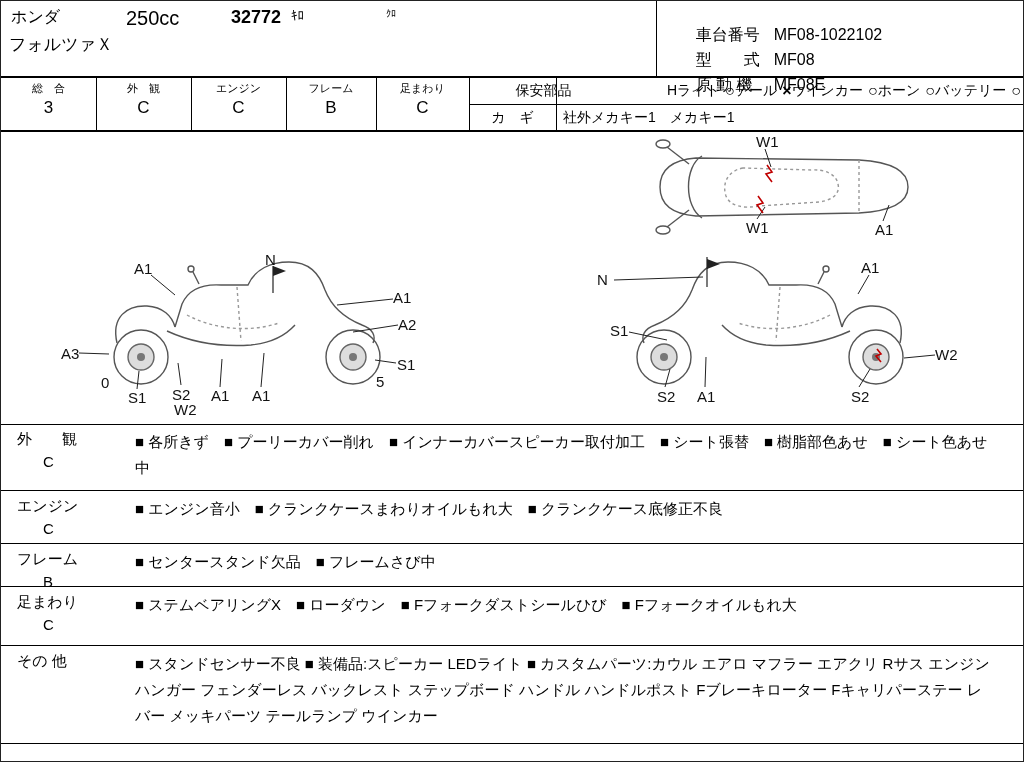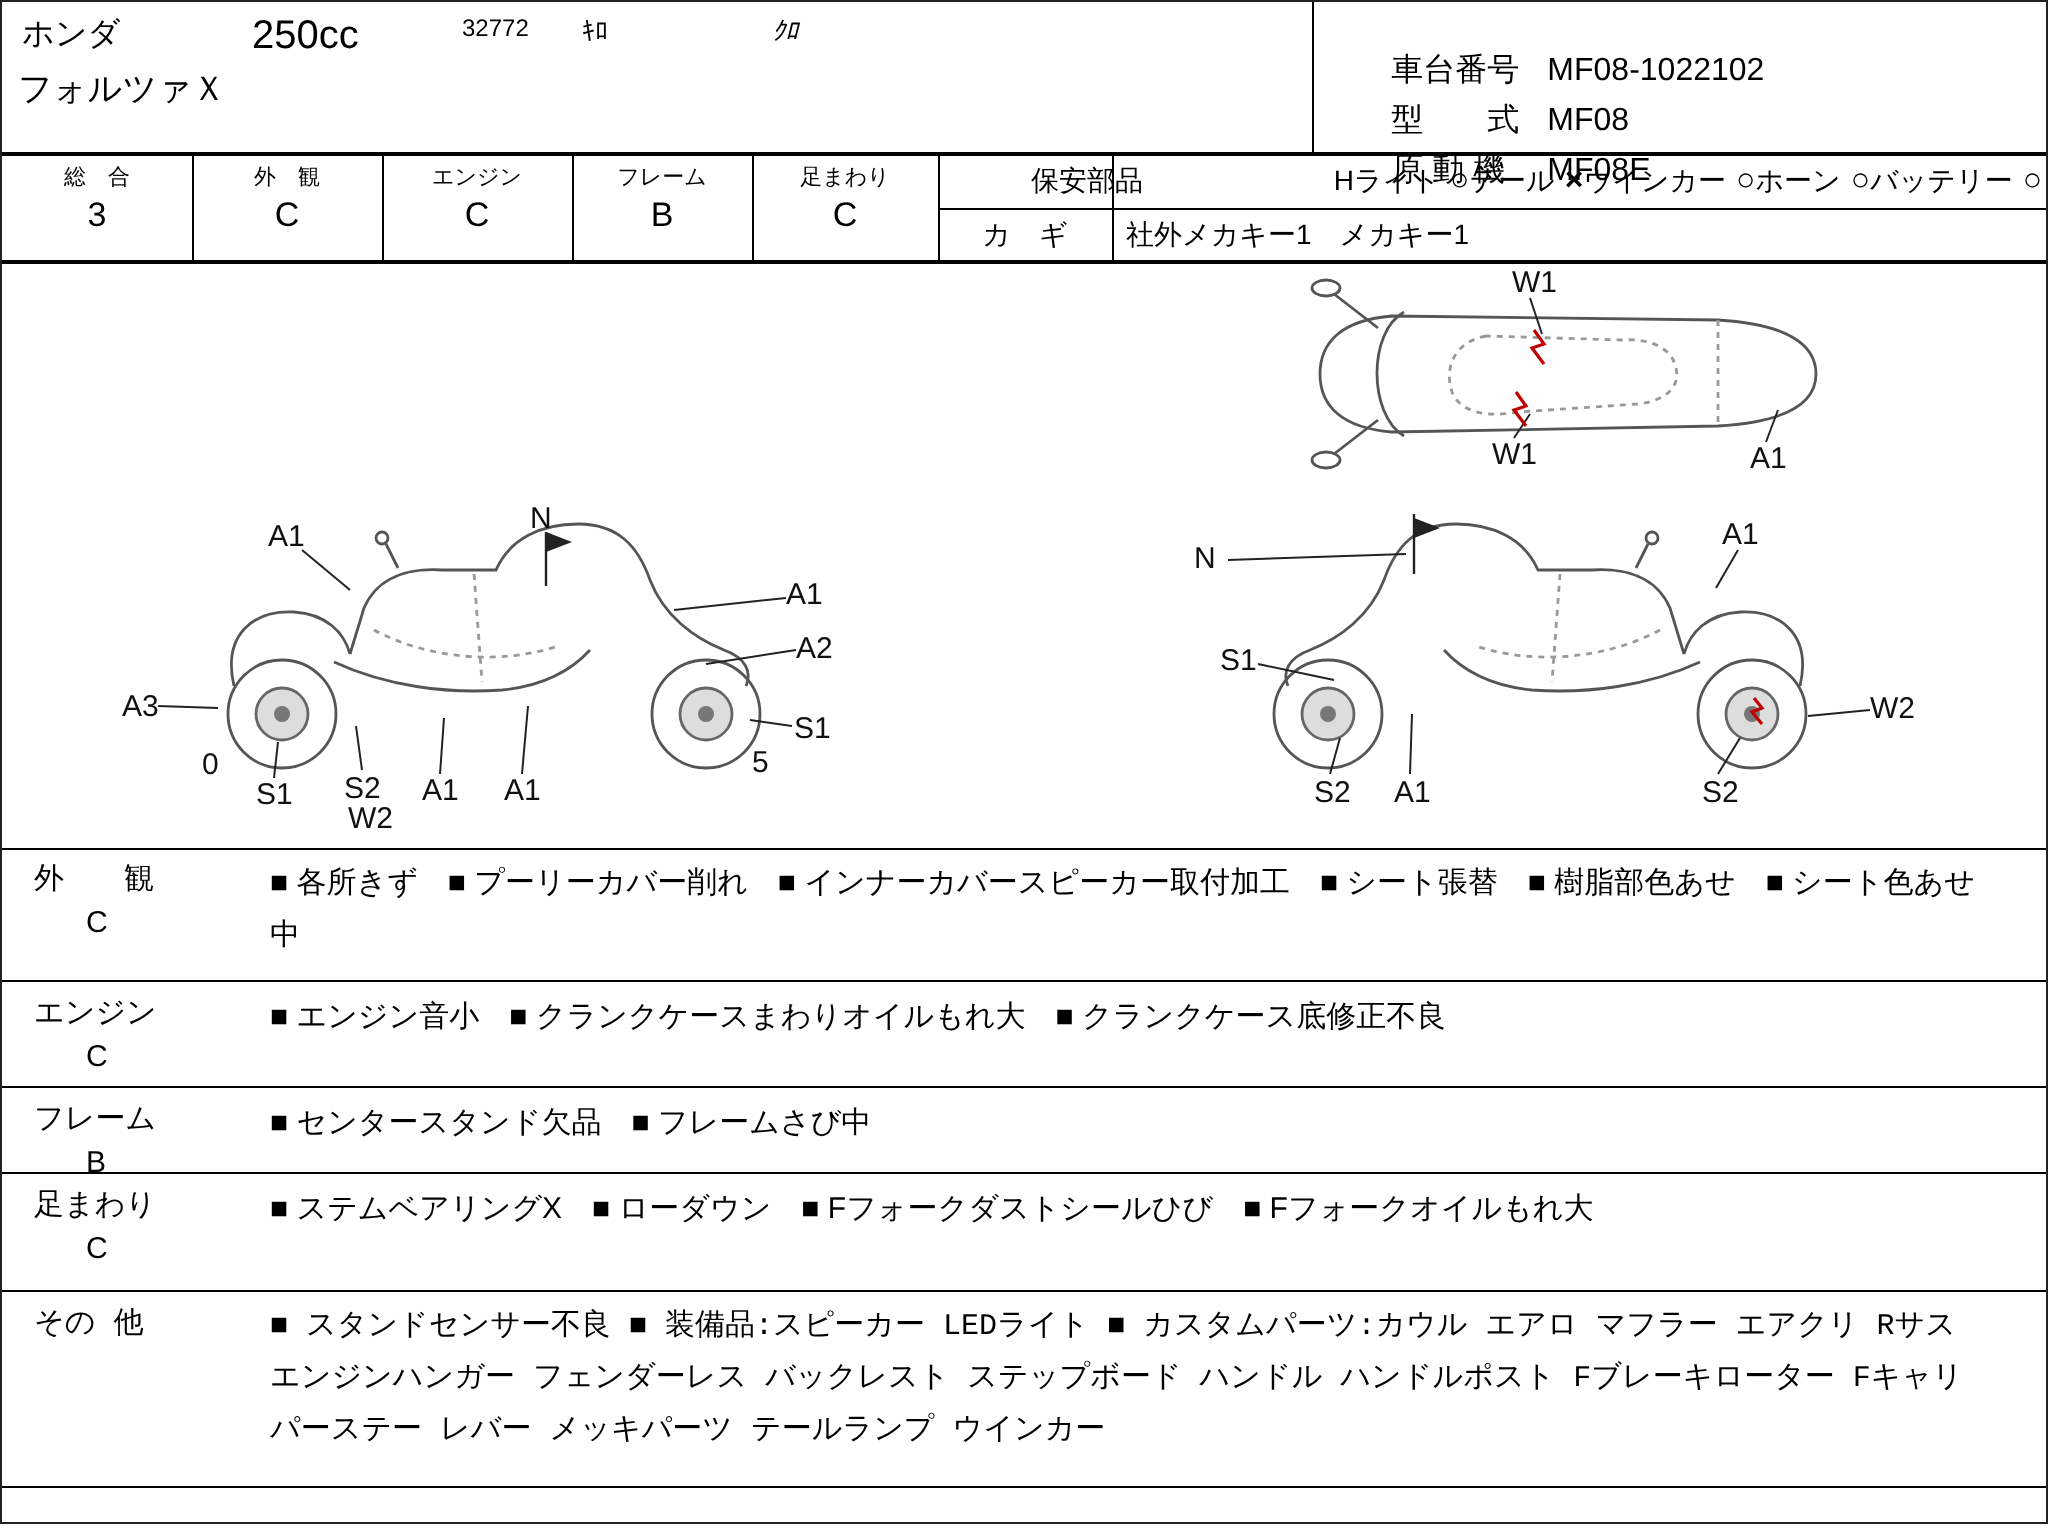--- a/index.html
+++ b/index.html
@@ -7,23 +7,23 @@
     position:relative;width:1022px;height:760px;margin:0;
     background:#fff;color:#000;border:1px solid #222;
     font-family:"Liberation Sans","DejaVu Sans",sans-serif;
     overflow:hidden;
   }
   
   .header{position:absolute;top:0;left:0;right:0;height:75px;}
   .hdr-divider{position:absolute;left:655px;top:0;height:75px;border-left:1px solid #000;}
   .h-maker{position:absolute;left:10px;top:6px;font-size:16px;}
   .h-cc{position:absolute;left:125px;top:6px;font-size:20px;}
-  .h-mileage{position:absolute;left:230px;top:6px;font-size:12px;}
+  .h-mileage{position:absolute;left:230px;top:6px;font-size:18px;font-weight:bold;}
   .h-km{position:absolute;left:290px;top:7px;font-size:13px;}
-  .h-color{position:absolute;left:385px;top:7px;font-size:13px;font-style:italic;}
+  .h-color{position:absolute;left:385px;top:7px;font-size:10px;}
   .h-model{position:absolute;left:8px;top:32px;font-size:17px;}
   .h-r-row{position:absolute;left:668px;font-size:16px;white-space:pre;}
   .h-r-row .lab{display:inline-block;width:78px;}
   
   .grades{position:absolute;top:75px;left:0;right:0;height:52px;
           border-top:2px solid #000;border-bottom:2px solid #000;}
   .gv{position:absolute;top:0;bottom:0;border-left:1px solid #000;}
   .gcell{position:absolute;top:0;height:52px;text-align:center;}
   .gcell .glab{display:block;font-size:11px;margin-top:3px;}
   .gcell .gval{display:block;font-size:17px;margin-top:2px;}
@@ -43,21 +43,21 @@
   .diagram svg{position:absolute;left:0;top:0;}
   .dl{position:absolute;font-size:15px;color:#111;line-height:1;}
   
   .notes{position:absolute;top:423px;left:0;right:0;bottom:0;display:flex;flex-direction:column;}
   .nrow{display:flex;border-bottom:1px solid #000;}
   .nrow:last-child{border-bottom:none;flex:1;}
   .nlab{width:130px;padding:6px 0 0 16px;box-sizing:border-box;font-size:15px;}
   .nlab .ngrade{display:block;margin-left:26px;margin-top:4px;font-size:15px;}
   .ntext{flex:1;padding:5px 28px 0 4px;font-size:15px;line-height:26px;}
   .r-ext{height:66px;} .r-eng{height:52px;} .r-frm{height:42px;}
-  .r-und{height:58px;} .r-oth{height:97px;font-family:Liberation Mono, monospace;}
+  .r-und{height:58px;} .r-oth{height:97px;}
 </style>
 </head>
 <body>
 
 <div class="sheet">
 
   <div class="header">
     <span class="h-maker">ホンダ</span>
     <span class="h-cc">250cc</span>
     <span class="h-mileage">32772</span>

